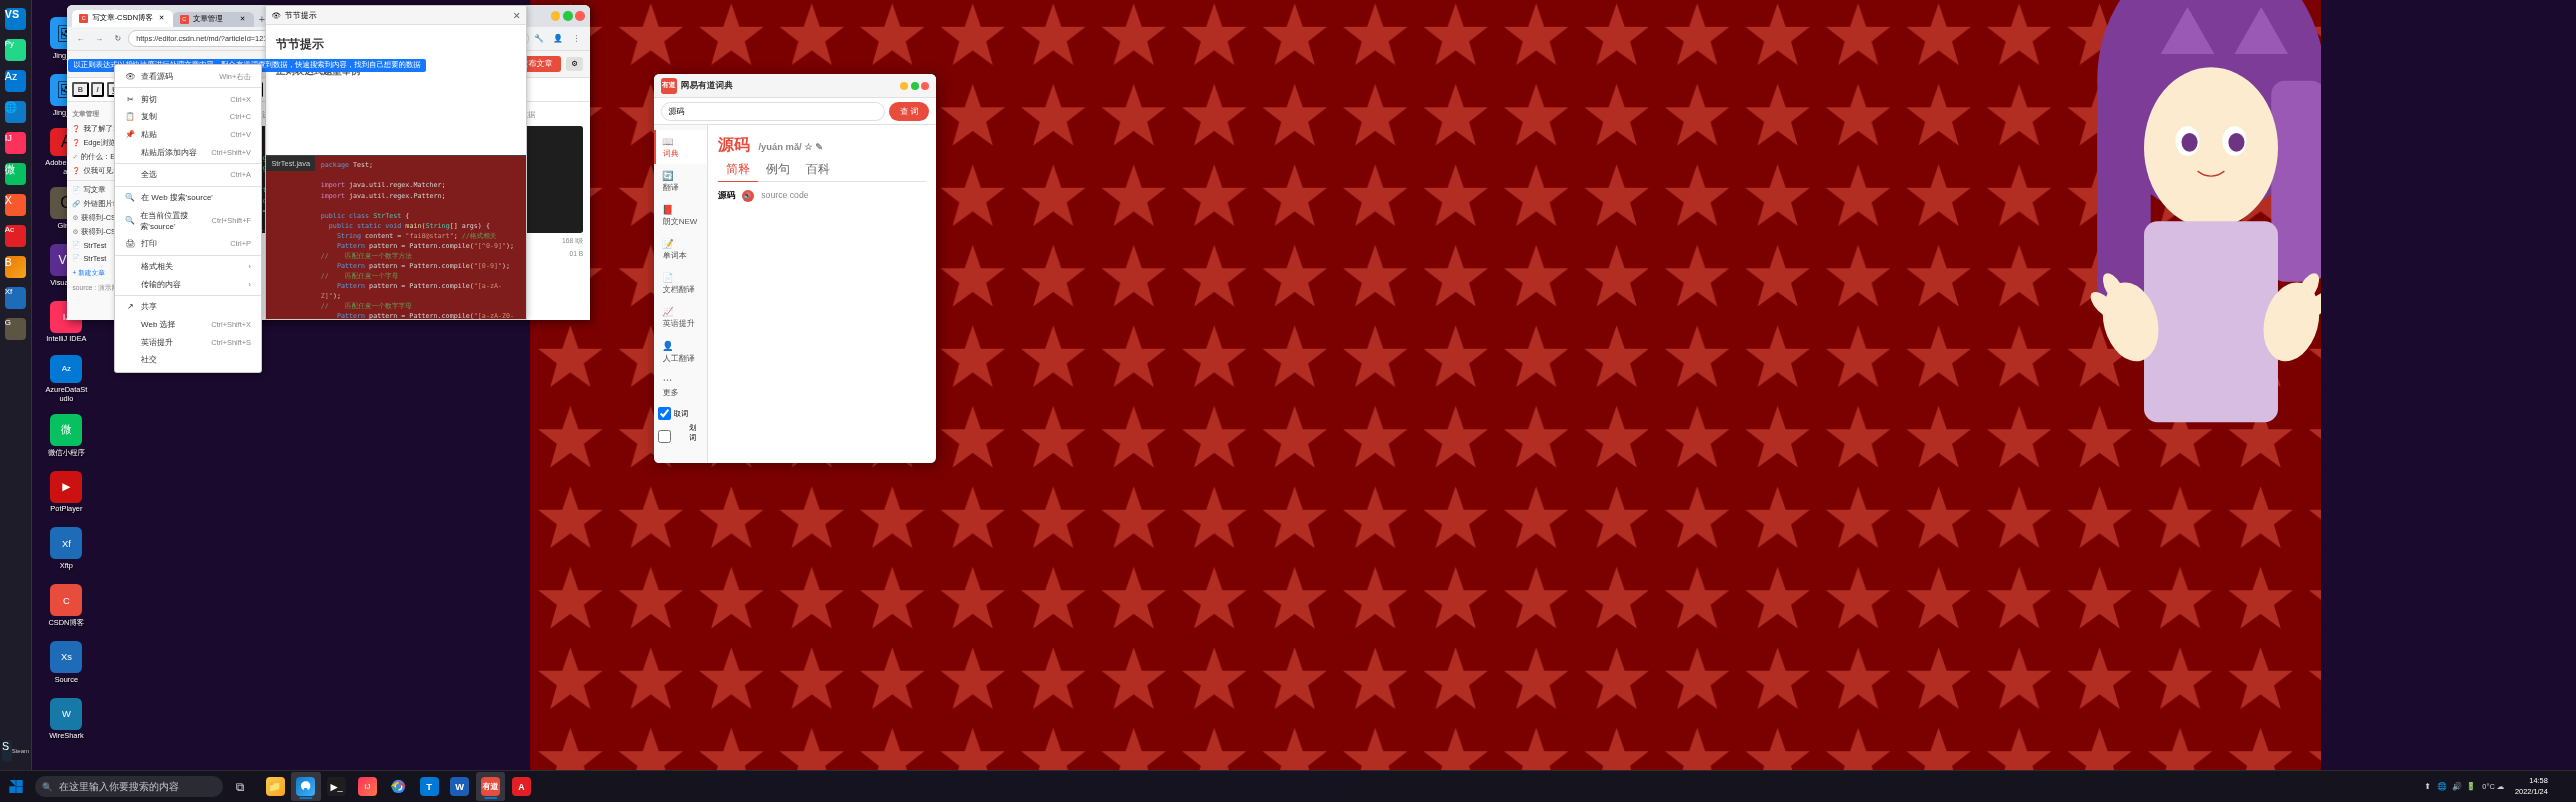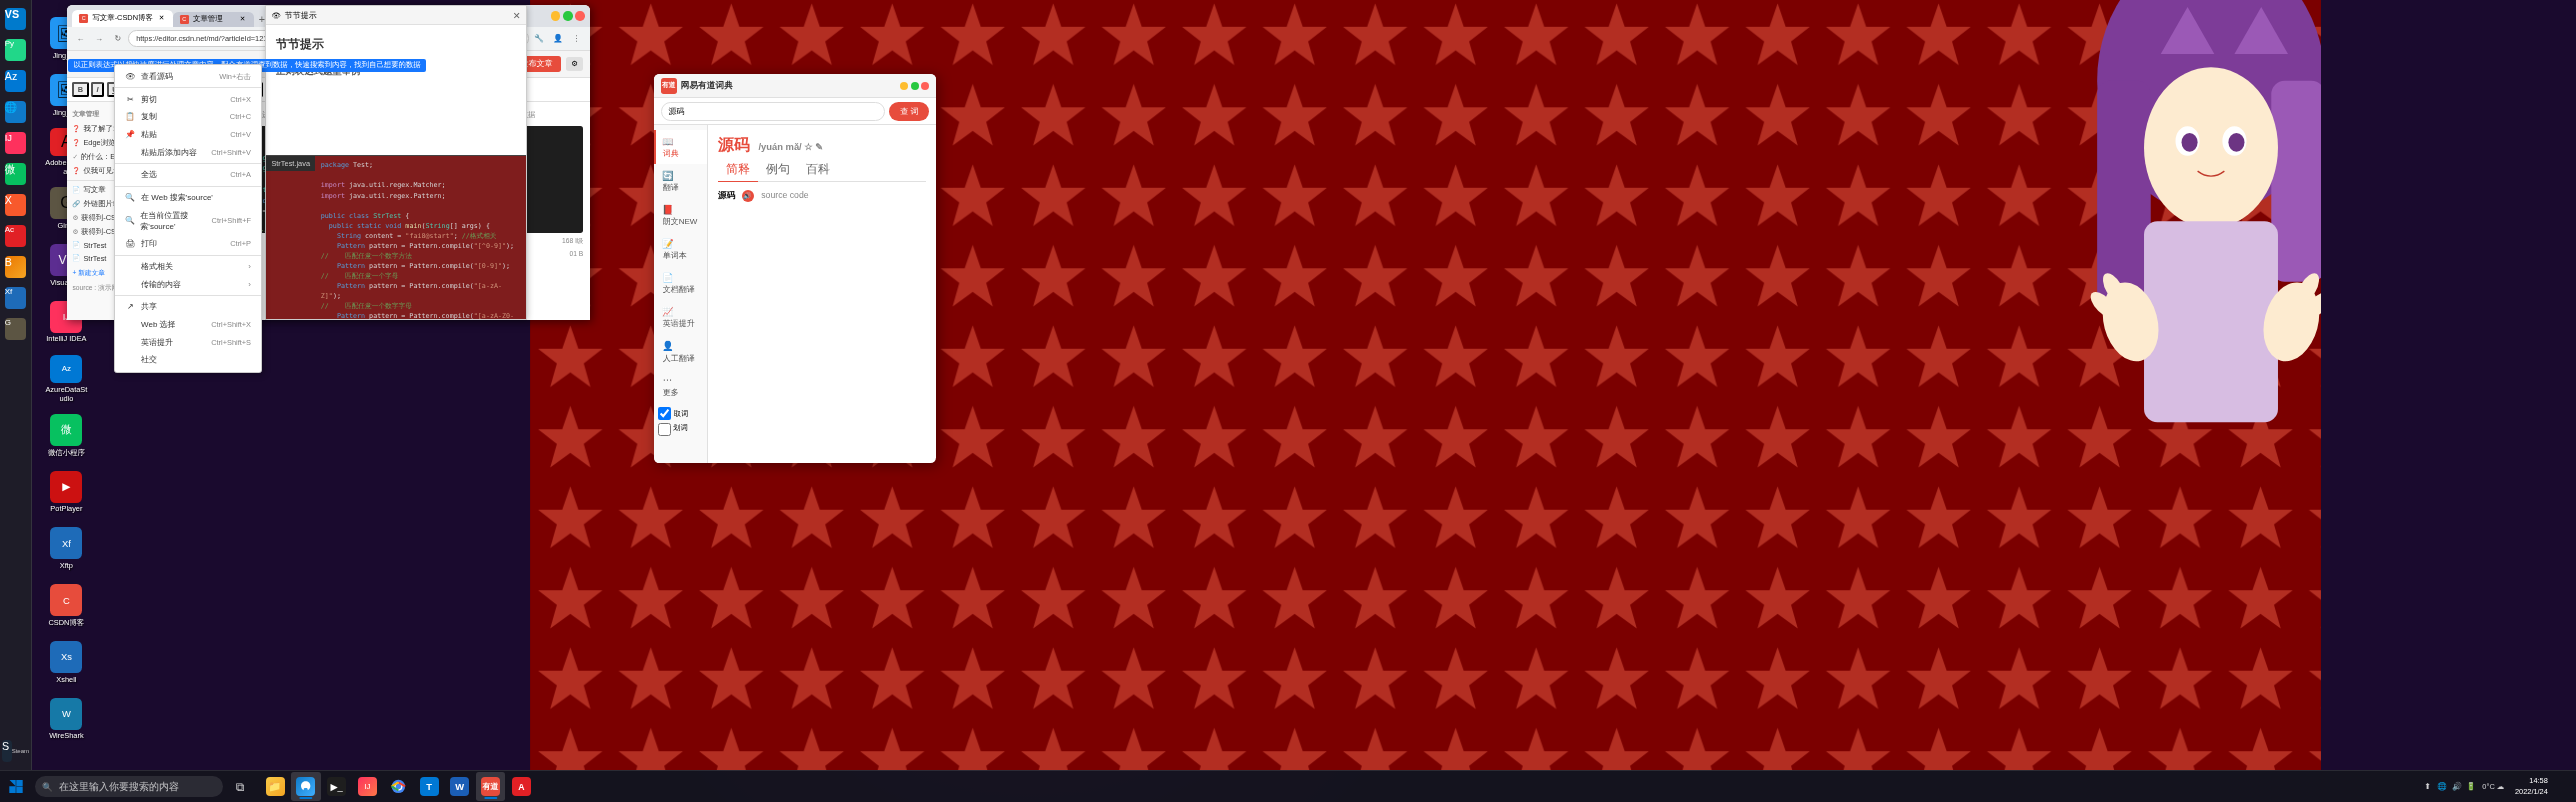--- a/index.html
+++ b/index.html
@@ -859,21 +859,21 @@
     <div class="desktop-icon">
       <div class="icon-img" style="background:#1e6bb8;color:white;font-size:9.4px;">Xf</div>
       <span class="icon-label">Xftp</span>
     </div>
     <div class="desktop-icon">
       <div class="icon-img" style="background:#e74c3c;color:white;font-size:9.4px;">C</div>
       <span class="icon-label">CSDN博客</span>
     </div>
     <div class="desktop-icon">
       <div class="icon-img" style="background:#1e6bb8;color:white;font-size:9.4px;">Xs</div>
-      <span class="icon-label">Xshell</span>
+      <span class="icon-label">Source</span>
     </div>
     <div class="desktop-icon">
       <div class="icon-img" style="background:#1679a7;color:white;font-size:9.4px;">W</div>
       <span class="icon-label">WireShark</span>
     </div>
   </div>
 
   <div class="browser-window">
 
     <div class="browser-titlebar">
@@ -1191,21 +1191,21 @@
         <div class="dict-nav-item">
           <div class="dict-nav-icon">⋯</div>
           <div>更多</div>
         </div>
 
         <div style="margin-top:auto;padding:4px;">
           <div style="display:flex;align-items:center;gap:2.7px;margin-bottom:2.7px;font-size:7.4px;">
             <input type="checkbox" checked="" style="">
             <span>取词</span>
           </div>
-          <div style="display:flex;align-items:flex-start;gap:2px;font-size:7.4px;">
+          <div style="display:flex;align-items:flex-end;gap:18px;font-size:7.4px;">
             <input type="checkbox" style="">
             <span>划词</span>
           </div>
         </div>
       </div>
 
       <div class="dict-main">
         <div class="dict-word">
           <span>源码</span>
           <span style="font-size:9.4px;color:#888;margin-left:4px;">/yuán mǎ/ ☆ ✎</span>

